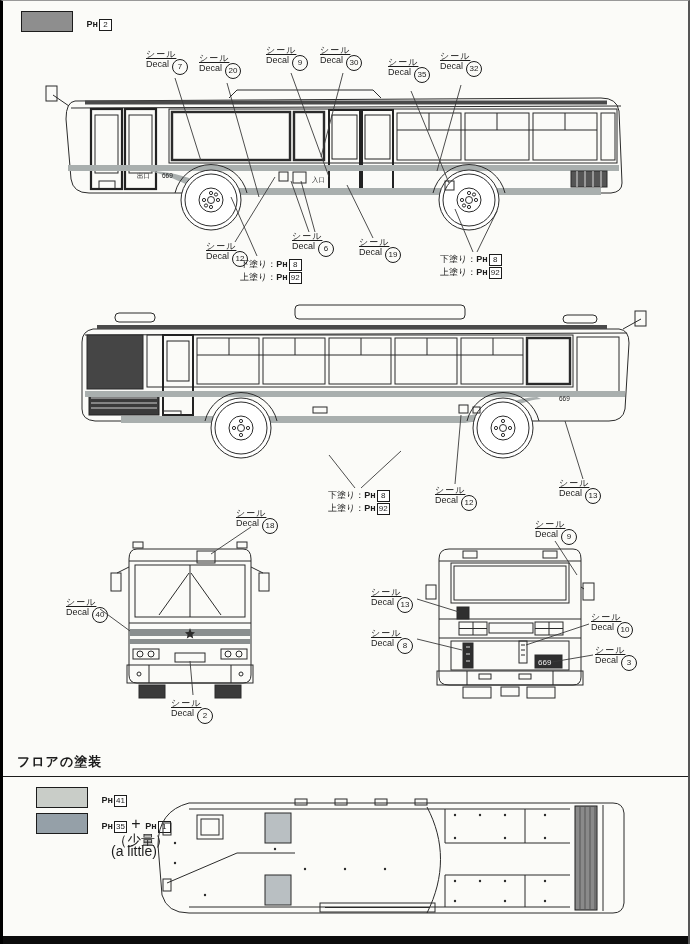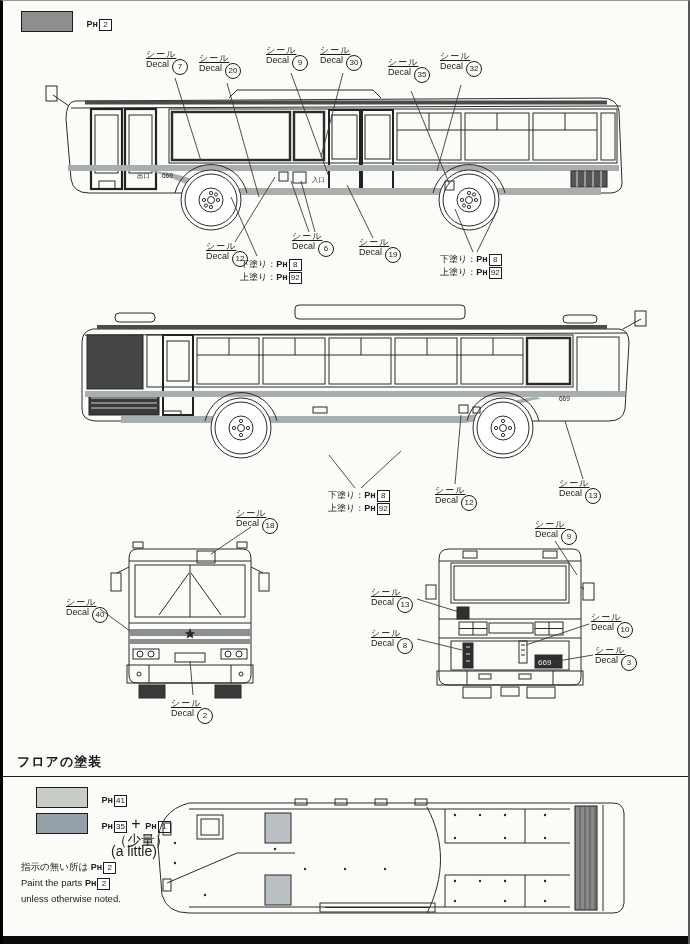--- a/index.html
+++ b/index.html
@@ -397,25 +397,20 @@
     <span class="chip" style="background:#95a0a8"></span>
     <span class="chip-label">
       <span class="ph">Pʜ</span><span class="code-box">35</span>
       <span>+</span>
       <span class="ph">Pʜ</span><span class="code-box">1</span>
     </span>
   </div>
   <div class="qty" style="left:110px;top:834px">（少量）</div>
   <div class="qty" style="left:108px;top:845px">(a little)</div>
 
-  <div class="note" style="left:18px;top:858px">
-    <div><span>指示の無い所は </span><span class="ph">Pʜ</span><span class="code-box">2</span></div>
-    <div><span>Paint the parts </span><span class="ph">Pʜ</span><span class="code-box">2</span></div>
-    <div>unless otherwise noted.</div>
-  </div>
 
   <svg class="abs" style="left:142px;top:782px" width="505" height="150" viewBox="0 0 505 150">
     <g fill="none" stroke="#2b2b2b" stroke-width="1">
       <path d="M44,20 L468,20 Q478,20 479,30 L479,120 Q478,130 468,130 L44,130 Q22,130 17,112 L13,62 Q13,28 44,20 Z"></path>
       <line x1="44" y1="26" x2="425" y2="26"></line>
         <line x1="44" y1="124" x2="425" y2="124"></line>
       <rect x="52" y="32" width="26" height="24"></rect>
         <rect x="56" y="36" width="18" height="16"></rect>
       <rect x="18" y="40" width="8" height="12"></rect>
         <rect x="18" y="96" width="8" height="12"></rect>

